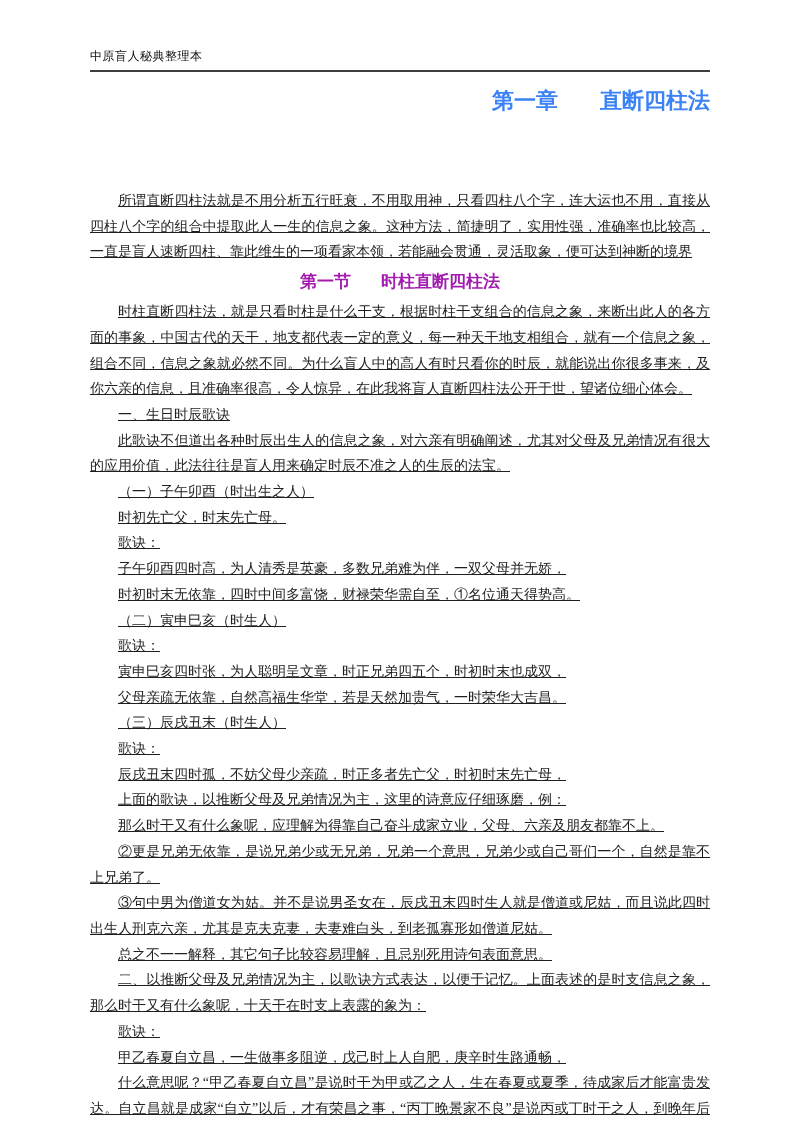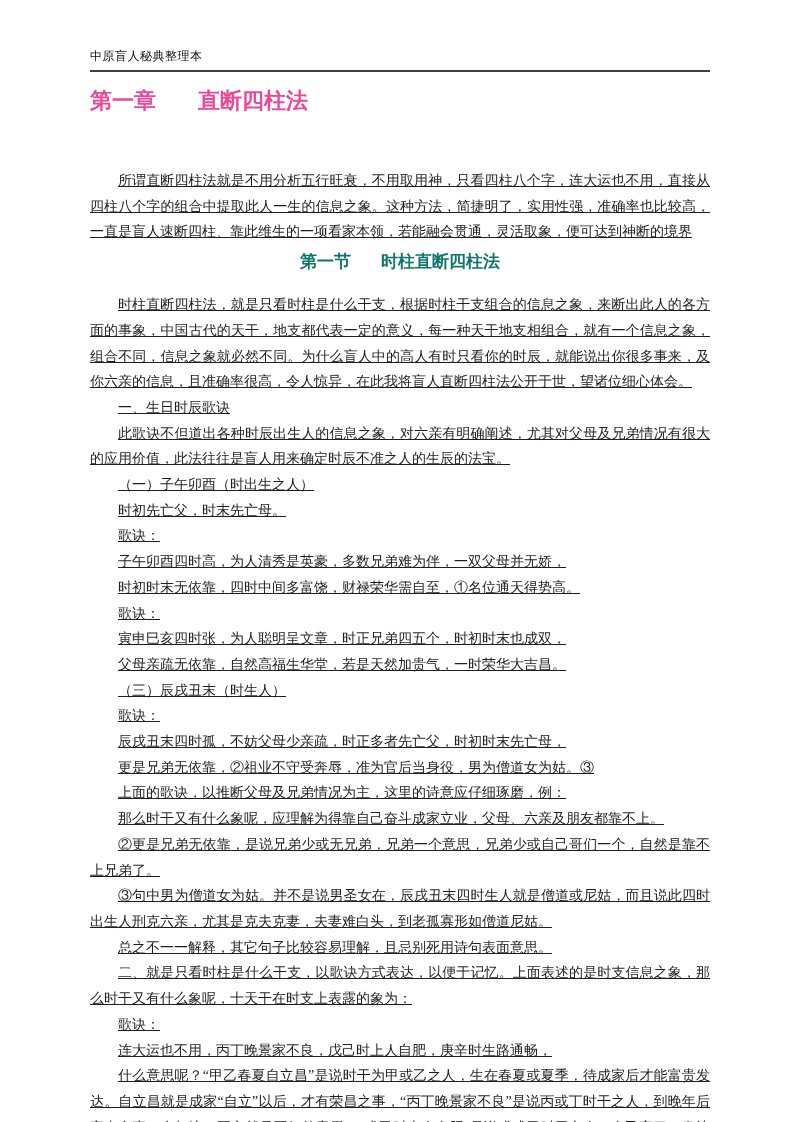--- a/index.html
+++ b/index.html
@@ -21,34 +21,34 @@
     border-bottom: 2px solid #3f3f3f;
     padding-bottom: 5px;
   }
   .page-header .header-text {
     font-size: 12px;
     color: #111111;
     letter-spacing: 0.5px;
   }
   .h1 {
     margin-top: 14px;
-    margin-bottom: 52px;
-    text-align: left;
+    margin-bottom: 72px;
+    text-align: right;
     font-weight: bold;
     font-size: 22px;
-    color: #ec4899;
+    color: #3b82f6;
     font-family: "Liberation Sans", "DejaVu Sans", sans-serif;
   }
   .h1 .hgap1 { display: inline-block; width: 42px; }
   .h2 {
-    margin: 5px 0 19px 0;
+    margin: 5px 0 6px 0;
     text-align: center;
     font-weight: bold;
     font-size: 17px;
-    color: #0f766e;
+    color: #a21caf;
     font-family: "Liberation Sans", "DejaVu Sans", sans-serif;
   }
   .h2 .hgap2 { display: inline-block; width: 30px; }
   .para {
     margin: 0;
     font-size: 14px;
     line-height: 25.7px;
     text-indent: 2em;
     text-align: justify;
     color: #1f1f1f;
@@ -73,31 +73,31 @@
       <p class="para">所谓直断四柱法就是不用分析五行旺衰，不用取用神，只看四柱八个字，连大运也不用，直接从四柱八个字的组合中提取此人一生的信息之象。这种方法，简捷明了，实用性强，准确率也比较高，一直是盲人速断四柱、靠此维生的一项看家本领，若能融会贯通，灵活取象，便可达到神断的境界</p>
       <div class="h2"><span>第一节</span><span class="hgap2"></span><span>时柱直断四柱法</span></div>
       <p class="para">时柱直断四柱法，就是只看时柱是什么干支，根据时柱干支组合的信息之象，来断出此人的各方面的事象，中国古代的天干，地支都代表一定的意义，每一种天干地支相组合，就有一个信息之象，组合不同，信息之象就必然不同。为什么盲人中的高人有时只看你的时辰，就能说出你很多事来，及你六亲的信息，且准确率很高，令人惊异，在此我将盲人直断四柱法公开于世，望诸位细心体会。</p>
       <p class="para">一、生日时辰歌诀</p>
       <p class="para">此歌诀不但道出各种时辰出生人的信息之象，对六亲有明确阐述，尤其对父母及兄弟情况有很大的应用价值，此法往往是盲人用来确定时辰不准之人的生辰的法宝。</p>
       <p class="para">（一）子午卯酉（时出生之人）</p>
       <p class="para">时初先亡父，时末先亡母。</p>
       <p class="para">歌诀：</p>
       <p class="para">子午卯酉四时高，为人清秀是英豪，多数兄弟难为伴，一双父母并无娇，</p>
       <p class="para">时初时末无依靠，四时中间多富饶，财禄荣华需自至，①名位通天得势高。</p>
+      <p class="para">（二）寅申巳亥（时生人）</p>
       <p class="para">歌诀：</p>
       <p class="para">寅申巳亥四时张，为人聪明呈文章，时正兄弟四五个，时初时末也成双，</p>
       <p class="para">父母亲疏无依靠，自然高福生华堂，若是天然加贵气，一时荣华大吉昌。</p>
       <p class="para">（三）辰戌丑末（时生人）</p>
       <p class="para">歌诀：</p>
       <p class="para">辰戌丑末四时孤，不妨父母少亲疏，时正多者先亡父，时初时末先亡母，</p>
-      <p class="para">更是兄弟无依靠，②祖业不守受奔辱，准为官后当身役，男为僧道女为姑。③</p>
       <p class="para">上面的歌诀，以推断父母及兄弟情况为主，这里的诗意应仔细琢磨，例：</p>
       <p class="para">那么时干又有什么象呢，应理解为得靠自己奋斗成家立业，父母、六亲及朋友都靠不上。</p>
       <p class="para">②更是兄弟无依靠，是说兄弟少或无兄弟，兄弟一个意思，兄弟少或自己哥们一个，自然是靠不上兄弟了。</p>
       <p class="para">③句中男为僧道女为姑。并不是说男圣女在，辰戌丑末四时生人就是僧道或尼姑，而且说此四时出生人刑克六亲，尤其是克夫克妻，夫妻难白头，到老孤寡形如僧道尼姑。</p>
       <p class="para">总之不一一解释，其它句子比较容易理解，且忌别死用诗句表面意思。</p>
-      <p class="para">二、就是只看时柱是什么干支，以歌诀方式表达，以便于记忆。上面表述的是时支信息之象，那么时干又有什么象呢，十天干在时支上表露的象为：</p>
+      <p class="para">二、以推断父母及兄弟情况为主，以歌诀方式表达，以便于记忆。上面表述的是时支信息之象，那么时干又有什么象呢，十天干在时支上表露的象为：</p>
       <p class="para">歌诀：</p>
-      <p class="para">连大运也不用，丙丁晚景家不良，戊己时上人自肥，庚辛时生路通畅，</p>
+      <p class="para">甲乙春夏自立昌，一生做事多阻逆，戊己时上人自肥，庚辛时生路通畅，</p>
       <p class="para">什么意思呢？“甲乙春夏自立昌”是说时干为甲或乙之人，生在春夏或夏季，待成家后才能富贵发达。自立昌就是成家“自立”以后，才有荣昌之事，“丙丁晚景家不良”是说丙或丁时干之人，到晚年后家中多事，多烦恼，不良就是不好的意思，“戊已时上人自肥”是说戊或已时干之人，自己富了，发达了，但六亲贫穷，或六亲难以沾上他的光。“庚辛时生路通畅”是说庚或辛时干生人，一生多于动中谋生，善于交际门路广，因为庚辛有道路之意。“壬癸生人三折曲”是说壬或癸时干之人，一生做事多阻逆，多波折，曲曲折折如弯弯曲曲的水流，一波三折。</p>
     </div>
 
 </div>
 
 </body></html>

